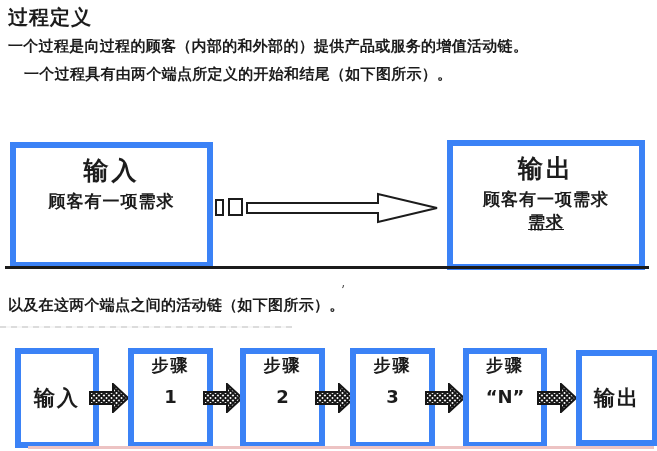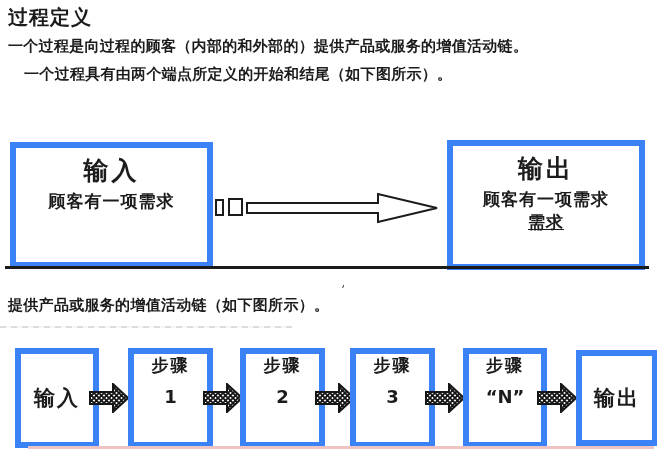--- a/index.html
+++ b/index.html
@@ -75,21 +75,21 @@
 
   <div class="abs box outbox">
     <div class="box-title">输出</div>
     <div class="box-sub">顾客有一项需求</div>
     <div class="box-sub" style="margin-top:0;text-decoration:underline;">需求</div>
   </div>
 
   <div class="abs divider"></div>
 
   <span class="abs straymark">’</span>
-  <p class="abs para pm">提供产品或服务的增值活动链（如下图所示）。</p>
+  <p class="abs para pm">以及在这两个端点之间的活动链（如下图所示）。</p>
   <div class="abs artifact"></div>
 
   <svg width="0" height="0" style="position:absolute">
     <defs>
       <pattern id="xhatch" width="5" height="5" patternUnits="userSpaceOnUse">
         <rect width="5" height="5" fill="#ffffff"></rect>
         <path d="M0 0L5 5M5 0L0 5" stroke="#161616" stroke-width="1.8"></path>
       </pattern>
     </defs>
   </svg>

